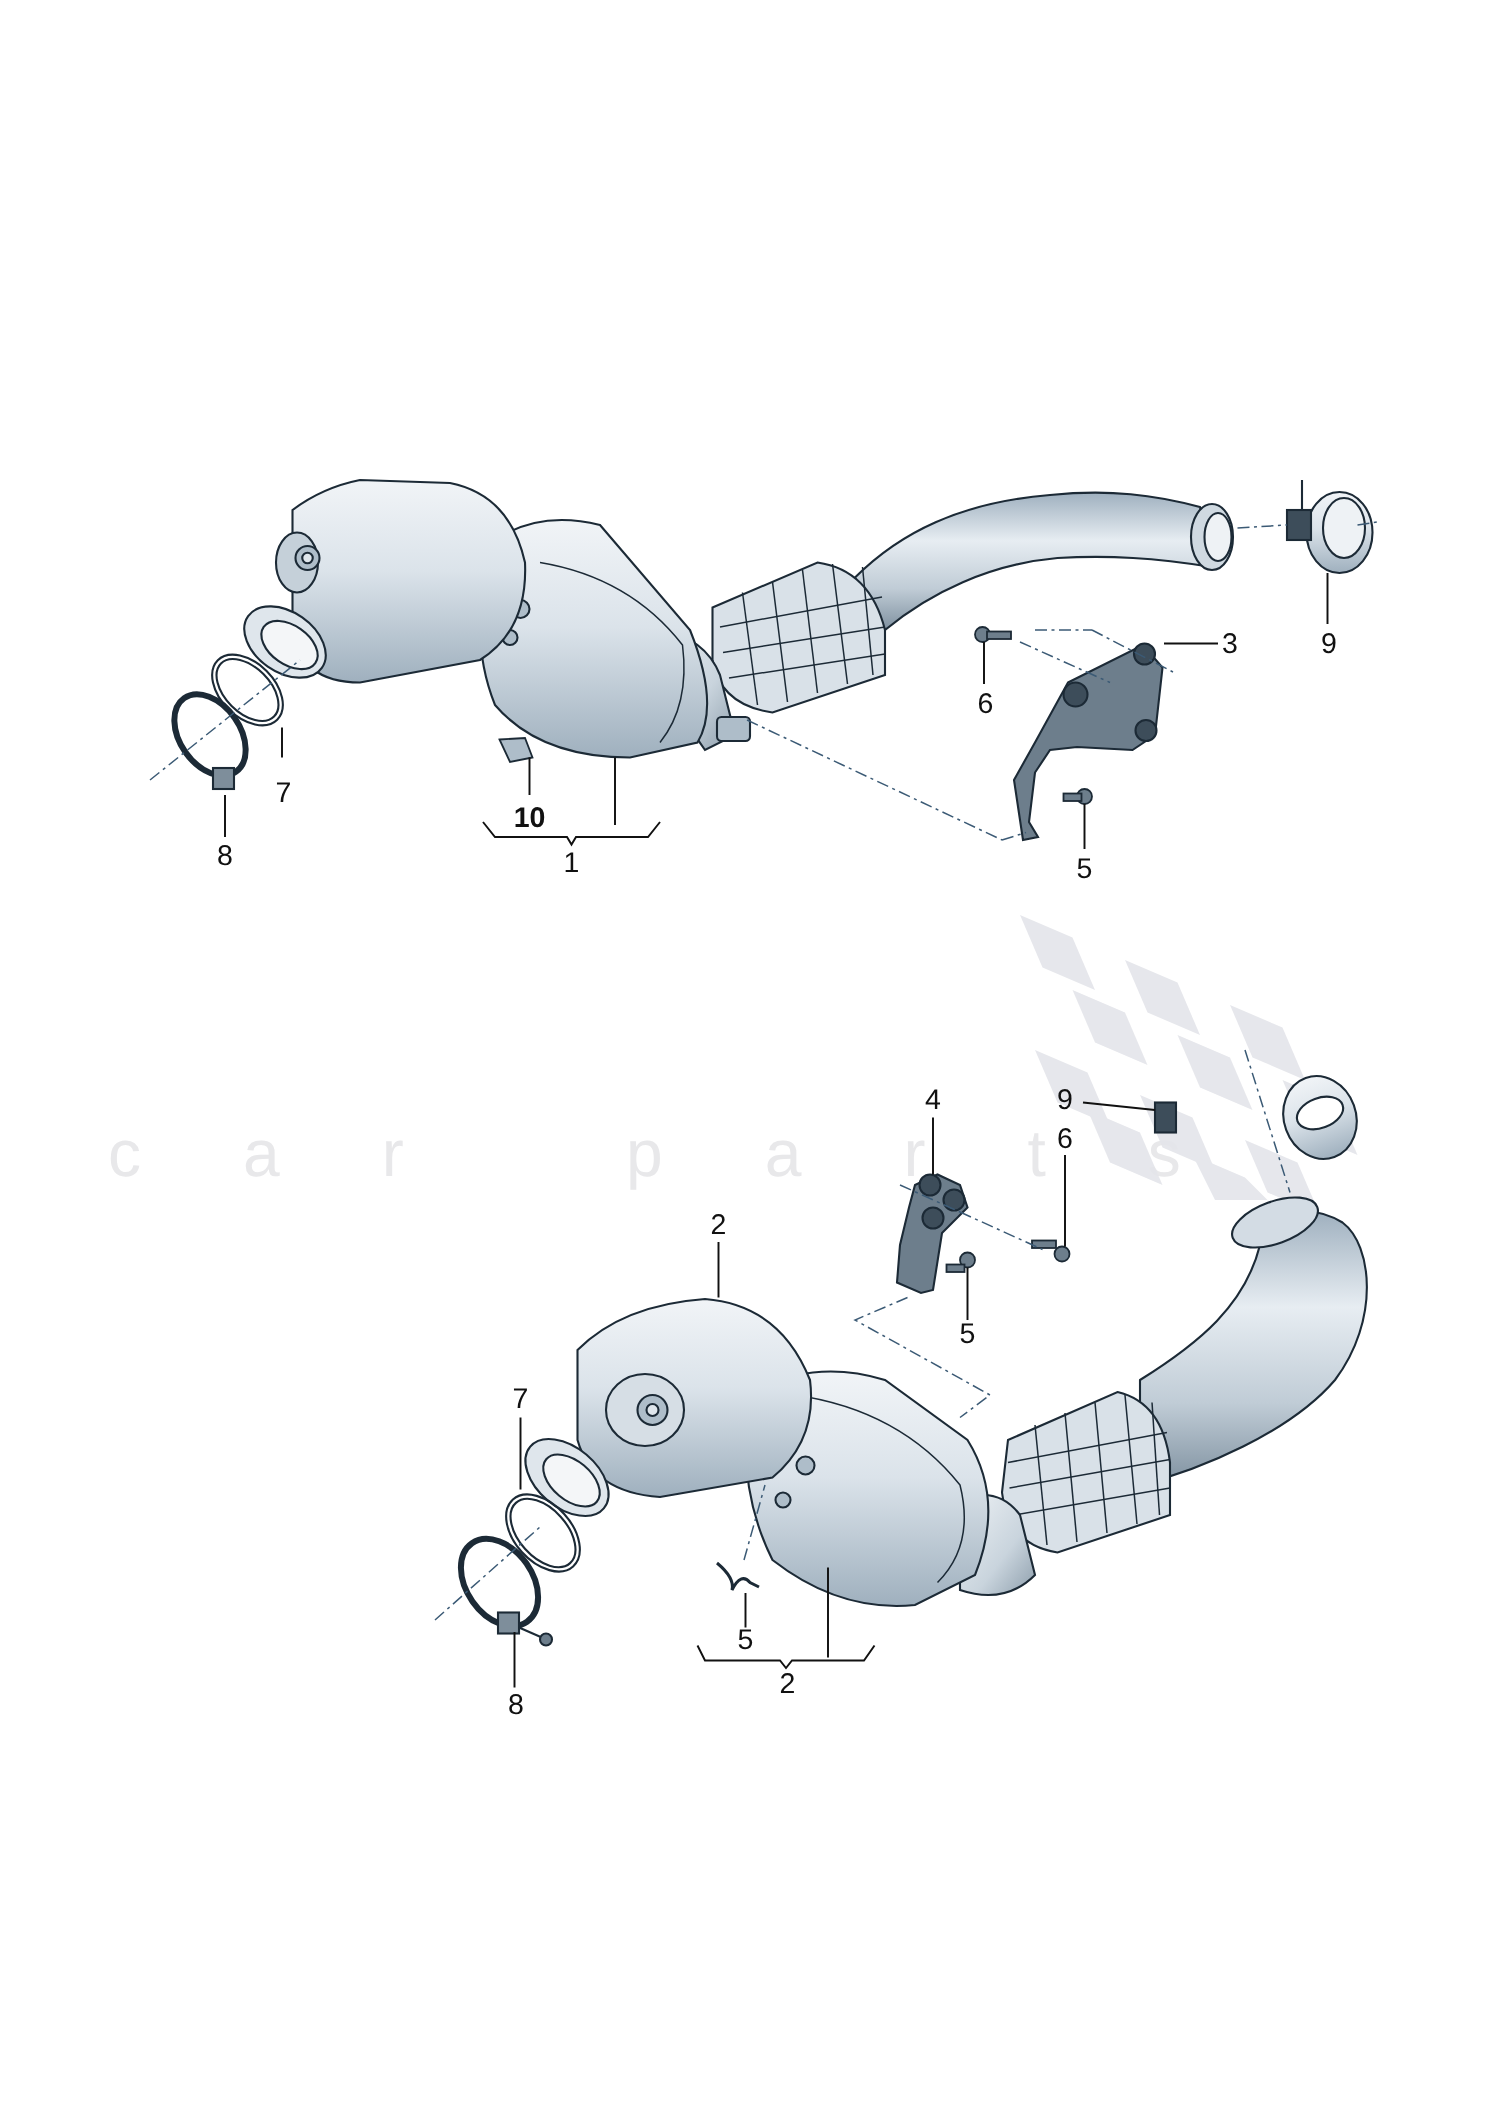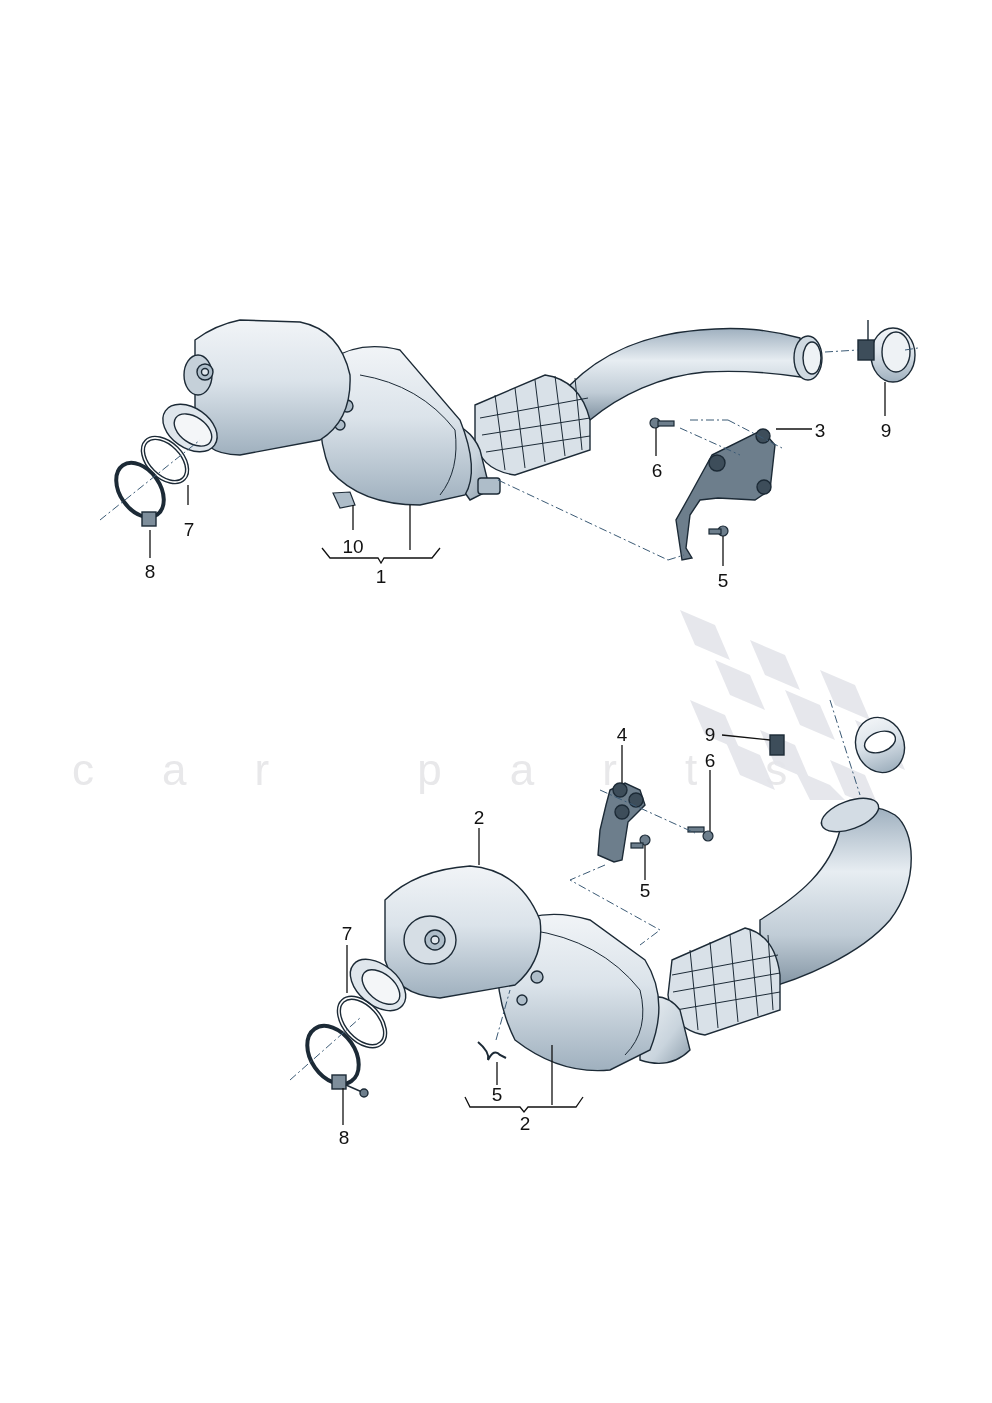--- a/index.html
+++ b/index.html
@@ -229,21 +229,21 @@
       <line x1="552" y1="1045" x2="552" y2="1105"></line>
       <polyline points="465,1097 470,1107 520,1107 524,1112 528,1107 576,1107 583,1097"></polyline>
       <line x1="622" y1="745" x2="622" y2="783"></line>
       <line x1="710" y1="770" x2="710" y2="831"></line>
       <line x1="645" y1="845" x2="645" y2="880"></line>
       <line x1="722" y1="735" x2="770" y2="740"></line>
     </g>
   </svg>
 
   <div class="callout" style="left:381px;top:576px;">1</div>
-  <div class="callout" style="left:353px;top:546px;">10</div>
+  <div class="callout" style="left:353px;top:546px;font-weight:bold;">10</div>
   <div class="callout" style="left:189px;top:529px;">7</div>
   <div class="callout" style="left:150px;top:571px;">8</div>
   <div class="callout" style="left:820px;top:430px;">3</div>
   <div class="callout" style="left:657px;top:470px;">6</div>
   <div class="callout" style="left:723px;top:580px;">5</div>
   <div class="callout" style="left:886px;top:430px;">9</div>
 
   <div class="callout" style="left:479px;top:817px;">2</div>
   <div class="callout" style="left:525px;top:1123px;">2</div>
   <div class="callout" style="left:497px;top:1094px;">5</div>

